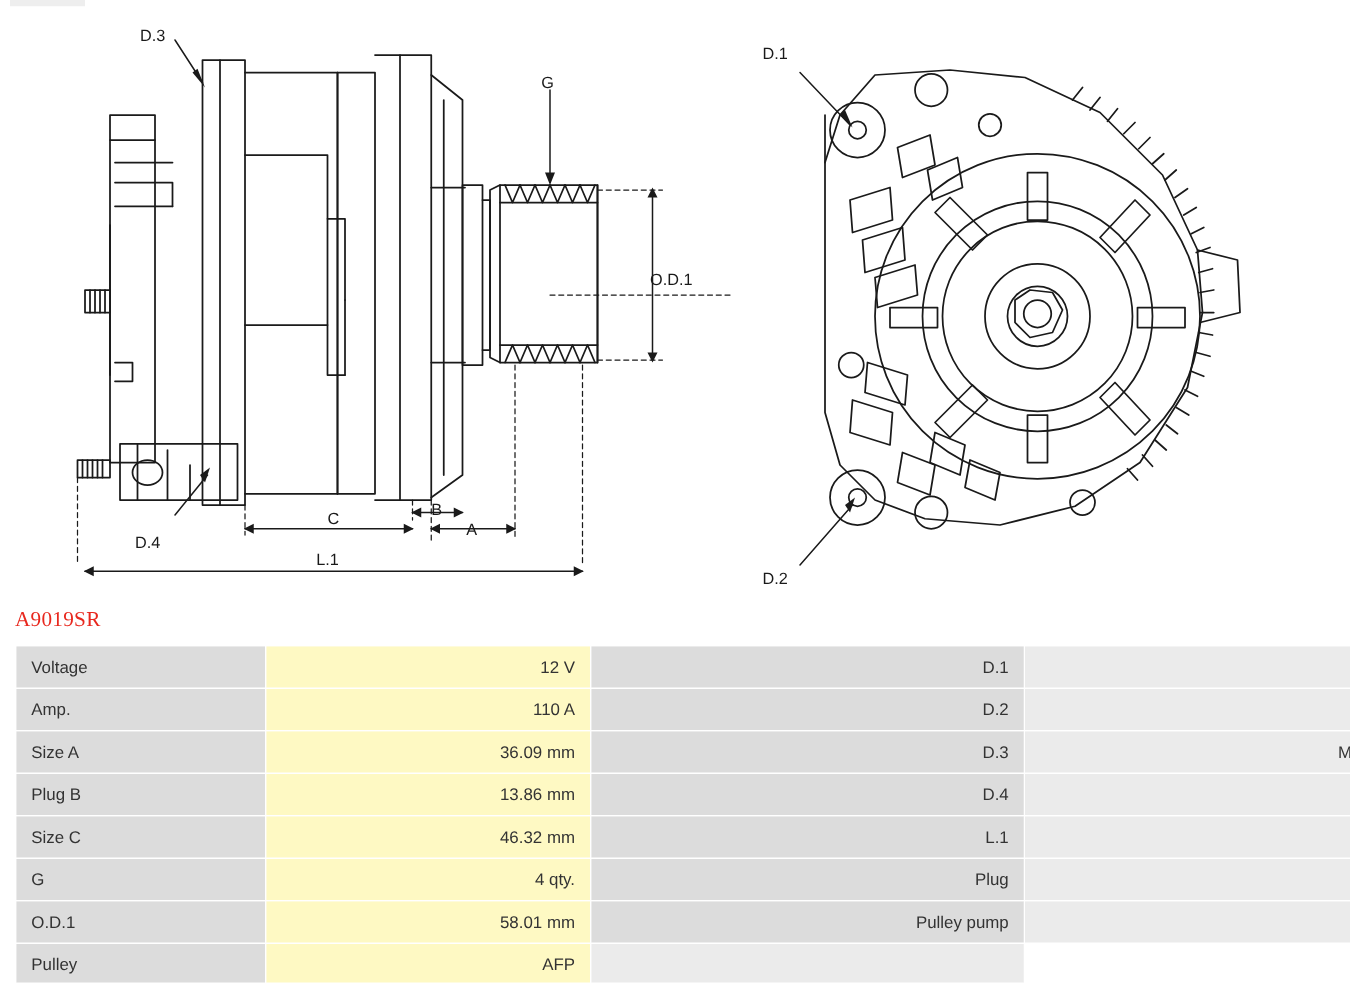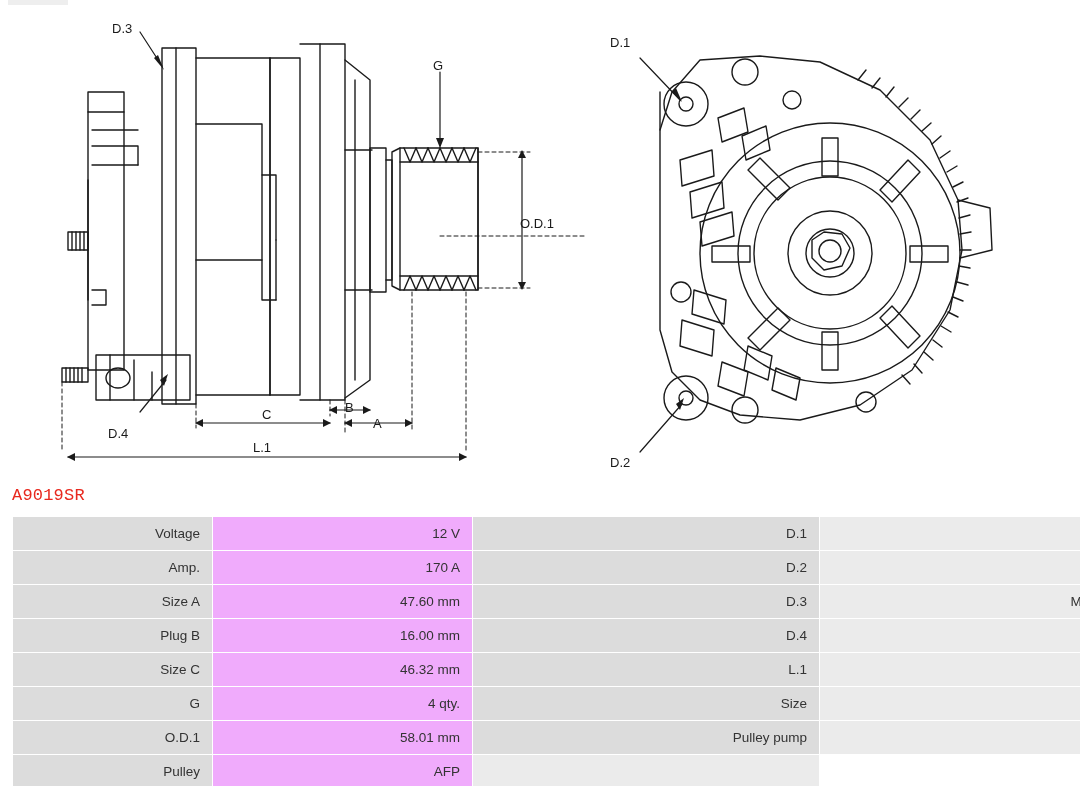--- a/index.html
+++ b/index.html
@@ -27,47 +27,46 @@
   }
   .drawing-area svg {
     display: block;
   }
   .part-title {
     position: absolute;
     left: 12px;
     top: 486px;
     font-size: 17px;
     color: #e8281e;
-    font-family: Liberation Mono, monospace;
+    font-family: Liberation Serif, serif;
     letter-spacing: 0.2px;
   }
   .specs {
     position: absolute;
     left: 12px;
     top: 516px;
     width: 1056px;
     border-collapse: collapse;
     table-layout: fixed;
   }
   .specs td {
     height: 33px;
     font-size: 13.5px;
     padding: 0 12px;
     border: 1px solid #ffffff;
     white-space: nowrap;
     overflow: hidden;
   }
   .label-cell {
     background: #dcdcdc;
-    text-align: right;
     color: #333333;
     width: 175px;
   }
   .value-cell {
-    background: #f0abfc;
+    background: #fef9c3;
     text-align: right;
     color: #333333;
     width: 235px;
   }
   .label-cell-r {
     background: #dcdcdc;
     text-align: right;
     color: #333333;
     width: 322px;
   }
@@ -296,46 +295,46 @@
   <table class="specs">
     <tbody>
       <tr>
         <td class="label-cell">Voltage</td>
         <td class="value-cell">12 V</td>
         <td class="label-cell-r">D.1</td>
         <td class="value-cell-r">10.50 mm</td>
       </tr>
       <tr>
         <td class="label-cell">Amp.</td>
-        <td class="value-cell">170 A</td>
+        <td class="value-cell">110 A</td>
         <td class="label-cell-r">D.2</td>
         <td class="value-cell-r">10.50 mm</td>
       </tr>
       <tr>
         <td class="label-cell">Size A</td>
-        <td class="value-cell">47.60 mm</td>
+        <td class="value-cell">36.09 mm</td>
         <td class="label-cell-r">D.3</td>
         <td class="value-cell-r">M10x1.25 mm</td>
       </tr>
       <tr>
         <td class="label-cell">Plug B</td>
-        <td class="value-cell">16.00 mm</td>
+        <td class="value-cell">13.86 mm</td>
         <td class="label-cell-r">D.4</td>
         <td class="value-cell-r">10.50 mm</td>
       </tr>
       <tr>
         <td class="label-cell">Size C</td>
         <td class="value-cell">46.32 mm</td>
         <td class="label-cell-r">L.1</td>
         <td class="value-cell-r">264.00 mm</td>
       </tr>
       <tr>
         <td class="label-cell">G</td>
         <td class="value-cell">4 qty.</td>
-        <td class="label-cell-r">Size</td>
+        <td class="label-cell-r">Plug</td>
         <td class="value-cell-r">PL_2004</td>
       </tr>
       <tr>
         <td class="label-cell">O.D.1</td>
         <td class="value-cell">58.01 mm</td>
         <td class="label-cell-r">Pulley pump</td>
         <td class="value-cell-r">Yes</td>
       </tr>
       <tr>
         <td class="label-cell">Pulley</td>

